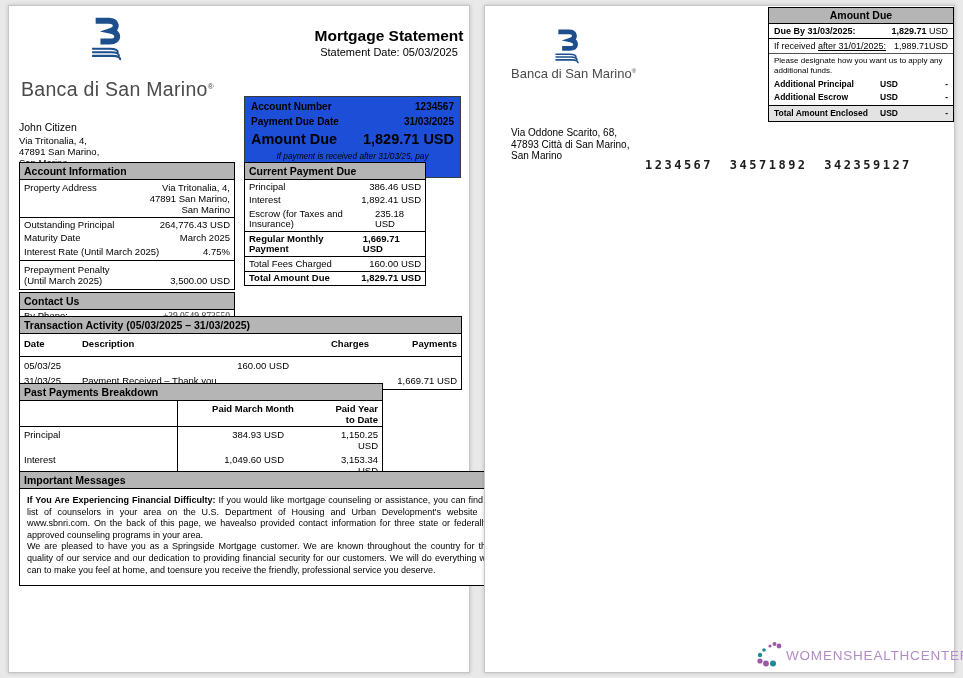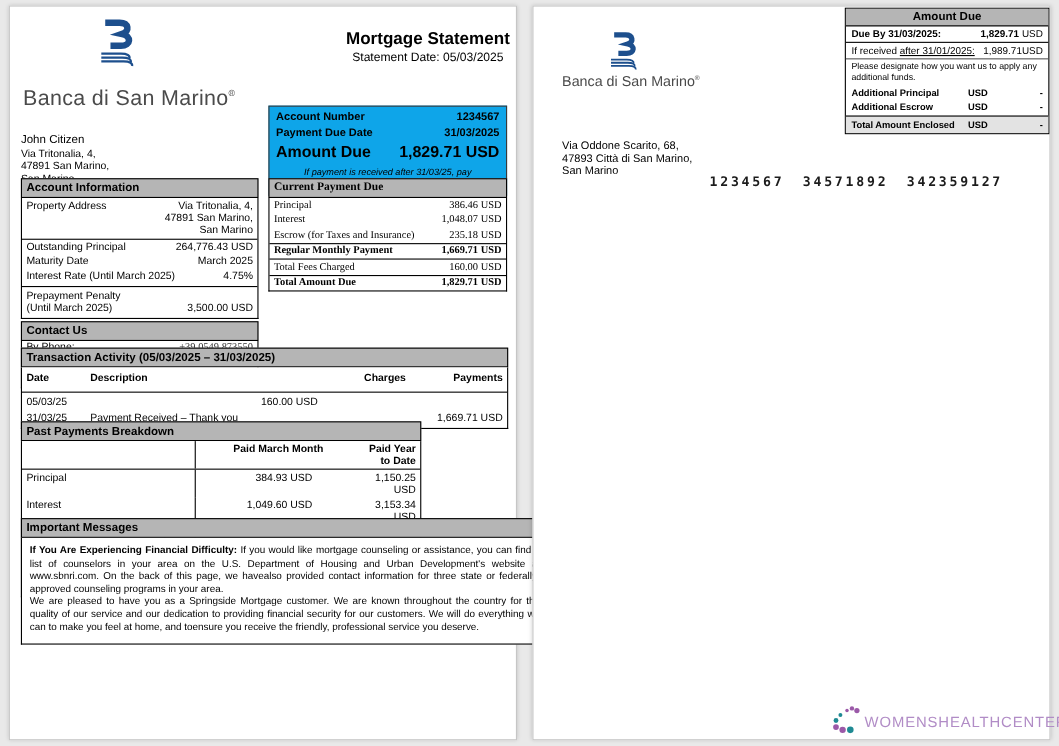--- a/index.html
+++ b/index.html
@@ -24,21 +24,21 @@
   
   .lp-wordmark{font-size:19.5px;color:#4a4a4a;letter-spacing:.3px;white-space:nowrap;}
   .lp-wordmark sup{font-size:8px;}
   .title-block{text-align:center;}
   .doc-title{font-size:15.5px;font-weight:bold;line-height:17px;}
   .doc-sub{font-size:11px;margin-top:2px;}
   .recipient{font-size:9.5px;line-height:11px;}
   .recipient .rname{font-size:10.5px;display:block;margin-bottom:2px;}
 
   
-  .sum-box{border:1.5px solid #3a3a3a;box-sizing:border-box;padding:3px 6px 3px;background:#0ea5e9;}
+  .sum-box{border:1.5px solid #3a3a3a;box-sizing:border-box;padding:3px 6px 3px;background:#1d4ed8;}
   .srow{display:flex;justify-content:space-between;align-items:baseline;}
   .srow.small{font-size:10px;font-weight:bold;line-height:14.5px;}
   .srow.big{font-size:14.5px;font-weight:bold;line-height:21px;}
   .snote{font-size:8.3px;font-style:italic;text-align:center;line-height:12px;}
 
   
   .prop-row{display:flex;justify-content:space-between;font-size:9.5px;padding:2px 4px;line-height:11px;}
   .prop-val{text-align:right;}
 
   
@@ -170,30 +170,30 @@
           <span class="serif" style="color:#333;">+39 0549 873550</span>
         </div>
         <div class="frow">
           <span>Online:</span>
           <span>www.bsm.sm</span>
         </div>
         <div class="frow it" style="padding-bottom:3px;">See back for mailing addresses</div>
       </div>
     </div>
 
-    <div class="abs" style="left:235px;top:156px;width:217px;font-family:Liberation Serif, serif;">
+    <div class="abs" style="left:235px;top:156px;width:182px;">
       <div class="bar">Current Payment Due</div>
       <div class="box">
         <div class="frow">
           <span>Principal</span>
           <span>386.46 USD</span>
         </div>
         <div class="frow">
           <span>Interest</span>
-          <span>1,048.07 USD</span>
+          <span>1,892.41 USD</span>
         </div>
         <div class="frow bb">
           <span>Escrow (for Taxes and Insurance)</span>
           <span>235.18 USD</span>
         </div>
         <div class="frow bb bold">
           <span>Regular Monthly Payment</span>
           <span>1,669.71 USD</span>
         </div>
         <div class="frow bb">

